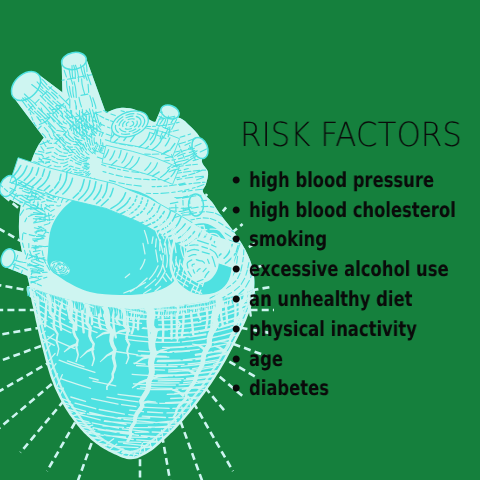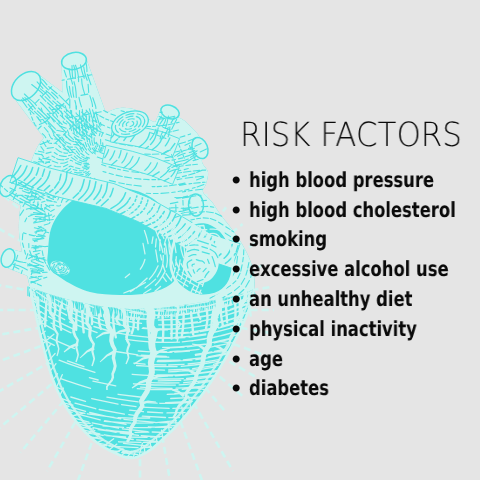--- a/index.html
+++ b/index.html
@@ -1,21 +1,21 @@
 <!DOCTYPE html>
 <html><head>
 <meta charset="utf-8">
 <title>Risk Factors</title>
 <style>
   html,body{margin:0;padding:0;}
   body{width:480px;height:480px;overflow:hidden;
        font-family:"DejaVu Sans",sans-serif;
        background:#4FE1E1;-webkit-font-smoothing:antialiased;
        text-rendering:geometricPrecision;}
-  .poster{position:relative;width:480px;height:480px;overflow:hidden;background:#e5e5e5;}
+  .poster{position:relative;width:480px;height:480px;overflow:hidden;background:#15803d;}
   .art{position:absolute;left:0;top:0;width:480px;height:480px;}
   .art svg{display:block;}
   .heading{position:absolute;left:240.2px;top:117.9px;will-change:transform;
            font-size:33.3px;font-weight:200;color:#0A0A0A;letter-spacing:0;
            line-height:1;white-space:nowrap;
            transform:scaleX(0.929);transform-origin:left top;}
   .rf-list{position:absolute;left:232px;top:165.9px;margin:0;padding:0;list-style:none;}
   .rf-item{position:relative;height:29.8px;}
   .rf-bullet{position:absolute;left:-3.5px;top:0;will-change:transform;font-size:24.4px;line-height:29.8px;color:#0A0A0A;}
   .rf-text{position:absolute;left:17.4px;top:0;will-change:transform;

